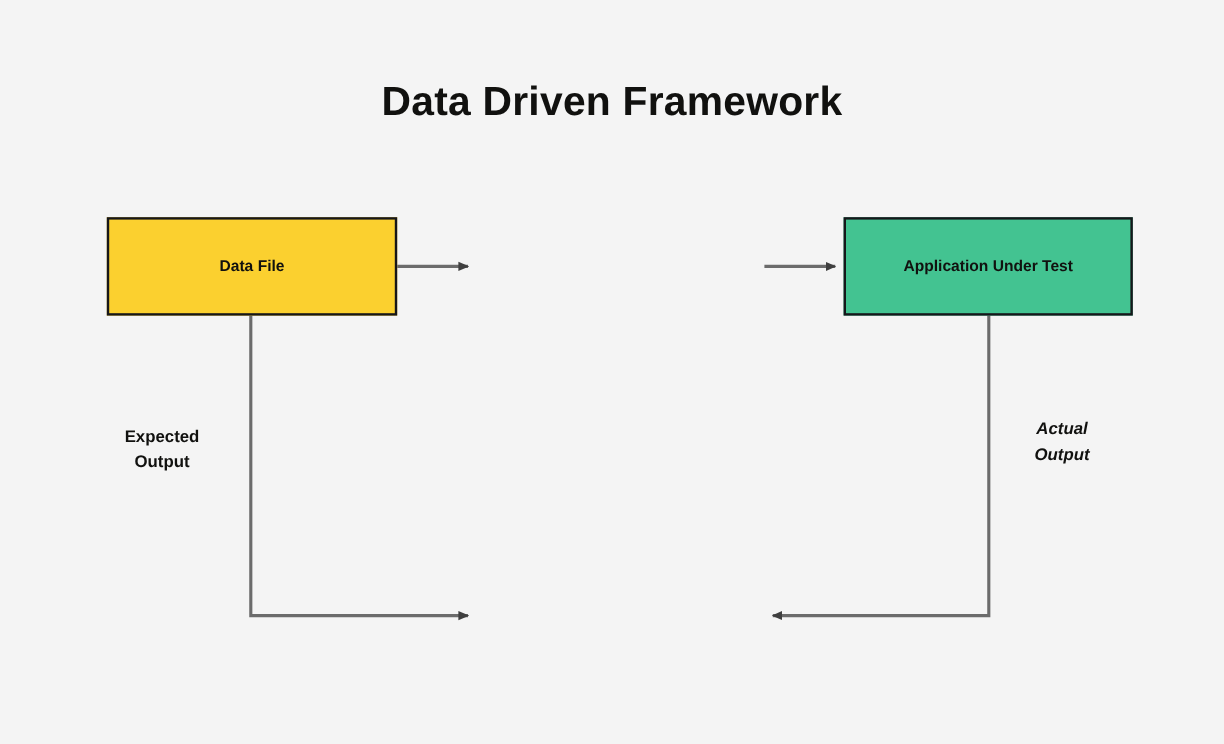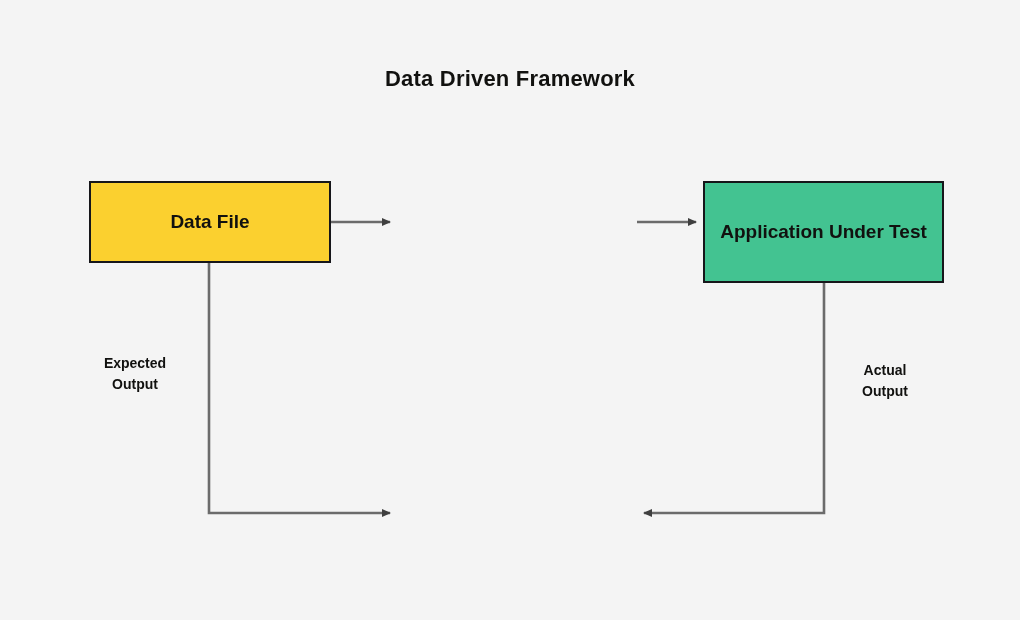--- a/index.html
+++ b/index.html
@@ -24,53 +24,53 @@
     top: 0;
     width: 1020px;
     height: 620px;
   }
   .title {
     position: absolute;
     left: 0;
     top: 66px;
     width: 1020px;
     text-align: center;
-    font-size: 22px;
+    font-size: 34px;
     font-weight: bold;
     color: #11110f;
     letter-spacing: 0.2px;
   }
   .node {
     position: absolute;
     box-sizing: border-box;
     border: 2px solid #16161a;
     display: flex;
     align-items: center;
     justify-content: center;
     text-align: center;
-    font-size: 19px;
+    font-size: 13px;
     font-weight: bold;
     color: #11110f;
     line-height: 1.32;
     padding: 4px 10px;
   }
   .node-data-file   { left: 89px;  top: 181px; width: 242px; height: 82px; background: #fbd02f; }
   .node-driver      { left: 397px; top: 181px; width: 240px; height: 82px; background: #27a8d4; }
-  .node-aut         { left: 703px; top: 181px; width: 241px; height: 102px; background: #43c391; }
+  .node-aut         { left: 703px; top: 181px; width: 241px; height: 82px; background: #43c391; }
   .node-test-result { left: 397px; top: 470px; width: 240px; height: 80px; background: #ea6b56; }
   .edge-label {
     position: absolute;
     text-align: center;
     font-size: 14px;
     font-weight: bold;
     color: #11110f;
     line-height: 1.5;
   }
   .label-expected { left: 65px;  top: 353px; width: 140px; }
-  .label-actual   { left: 815px; top: 360px; width: 140px; }
+  .label-actual   { left: 815px; top: 347px; width: 140px; font-style: italic; }
 </style>
 </head>
 <body>
 
 <div id="canvas">
 
   <div class="title">Data Driven Framework</div>
 
   <svg id="edges" viewBox="0 0 1020 620" xmlns="http://www.w3.org/2000/svg">
     <defs>

